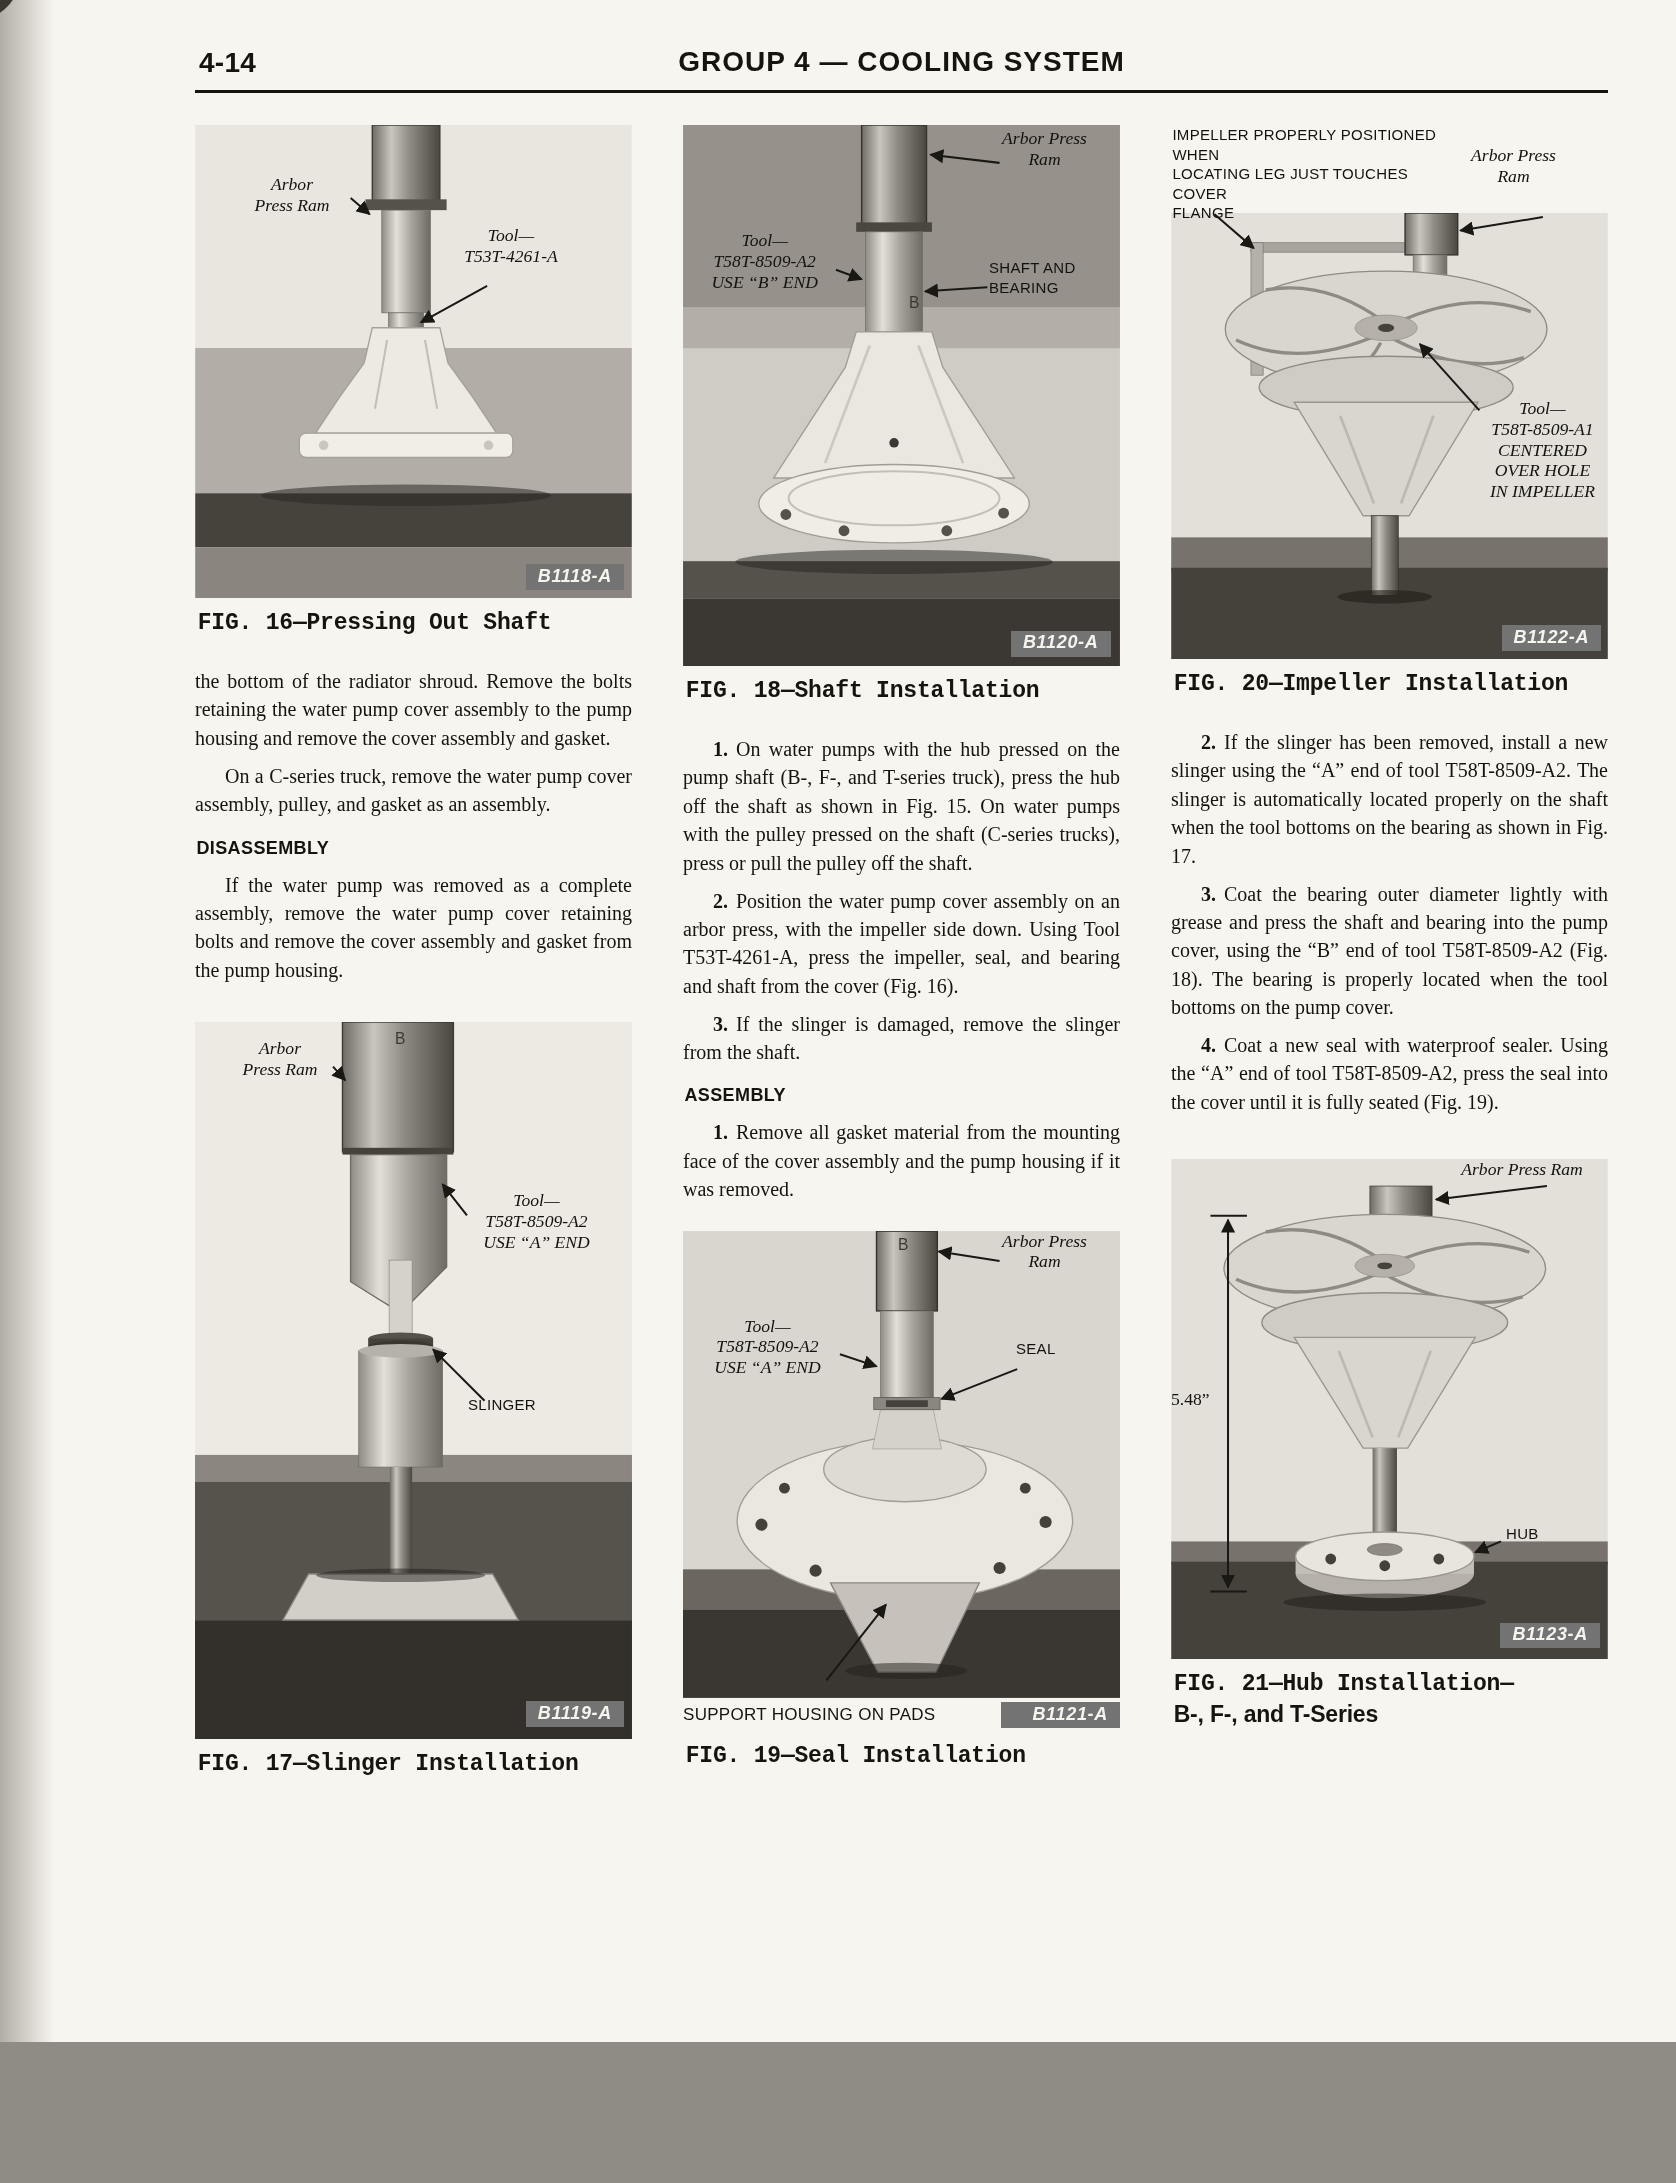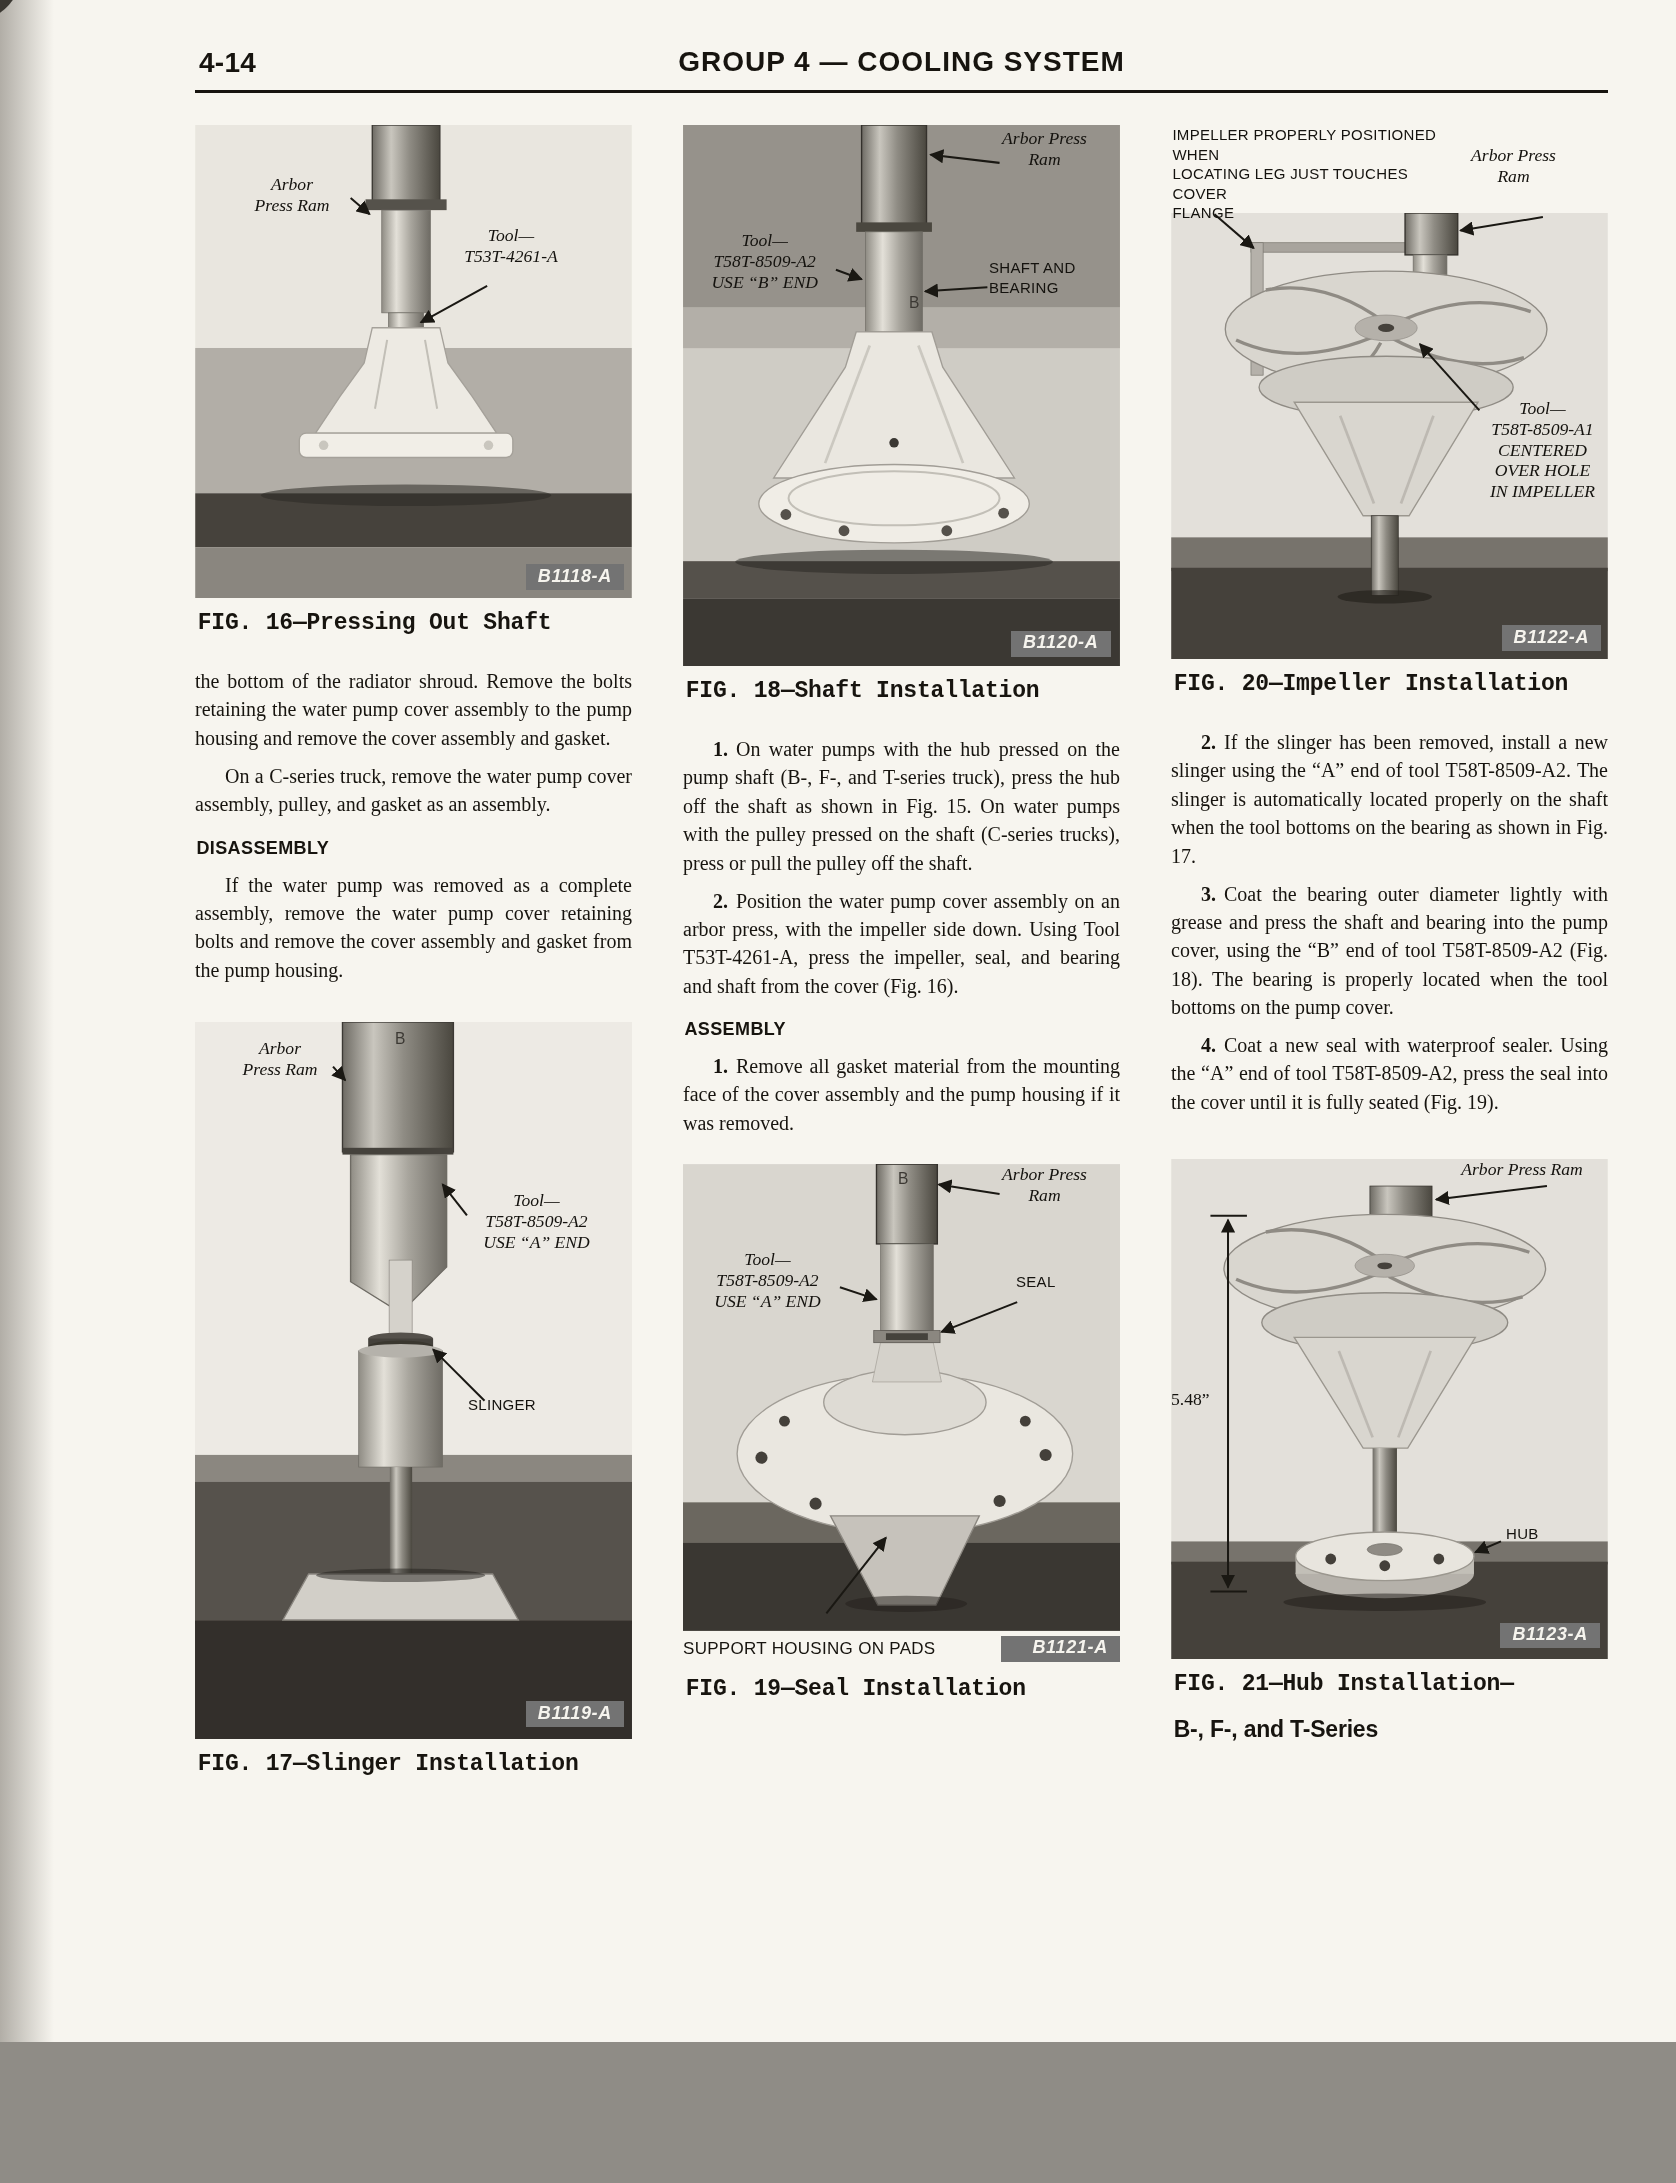--- a/index.html
+++ b/index.html
@@ -37,21 +37,21 @@
   .sechead { font-family:"Liberation Sans",sans-serif; font-weight:700; font-size:18px; letter-spacing:0.4px; margin:19px 0 12px 1.4px; }
 
   
   .fig { position:relative; width:437px; }
   .fig svg { display:block; }
   .lbl { position:absolute; font-family:"Liberation Serif",serif; font-style:italic; font-size:17.6px; line-height:1.18; white-space:pre-line; color:#14120e; z-index:3; }
   .lbl.caps { font-family:"Liberation Sans",sans-serif; font-style:normal; font-size:15px; letter-spacing:0.3px; line-height:1.3; }
   .marking { position:absolute; font-family:"Liberation Sans",sans-serif; font-size:15.6px; color:#3c3934; z-index:3; }
   .badge { position:absolute; background:#737373; color:#f6f4ee; font-family:"Liberation Sans",sans-serif; font-weight:700; font-style:italic; font-size:18px; letter-spacing:0.7px; padding:1.4px 12px 3.4px; z-index:4; }
   .figcap { font-family:Liberation Mono, monospace; font-weight:700; font-size:23px; letter-spacing:-0.2px; margin:12px 0 31px 2.7px; }
-  .figcap.tight { margin-bottom:19px; }
+  .figcap.tight { margin-bottom:4px; }
   .figcap-line2 { font-family:"Liberation Sans",sans-serif; font-weight:700; font-size:23px; letter-spacing:-0.2px; margin:0 0 31px 2.7px; }
   .figbottom { position:absolute; left:0; right:0; bottom:0; height:31px; display:flex; justify-content:space-between; align-items:center; }
   .figbottom .caps-inline { font-family:"Liberation Sans",sans-serif; font-size:17px; letter-spacing:0.3px; }
   .figbottom .badge { position:static;padding-left:31px; }
 </style>
 </head>
 <body>
 
 <div class="page">
 <div class="content">
@@ -237,20 +237,21 @@
 USE “B” END</div>
         <div class="marking" style="left:226px;top:169px">B</div>
         <div class="lbl caps" style="left:306px;top:133px;width:128px">SHAFT AND
 BEARING</div>
         <div class="badge" style="right:9.5px;bottom:9.5px">B1120-A</div>
       </figure>
       <div class="figcap">FIG. 18—Shaft Installation</div>
 
       <p class="para indent"><span class="stepnum">1.</span><span>On water pumps with the hub pressed on the pump shaft (B-, F-, and T-series truck), press the hub off the shaft as shown in Fig. 15. On water pumps with the pulley pressed on the shaft (C-series trucks), press or pull the pulley off the shaft.</span></p>
       <p class="para indent"><span class="stepnum">2.</span><span>Position the water pump cover assembly on an arbor press, with the impeller side down. Using Tool T53T-4261-A, press the impeller, seal, and bearing and shaft from the cover (Fig. 16).</span></p>
+      <p class="para indent"><span class="stepnum">3.</span><span>If the slinger is damaged, remove the slinger from the shaft.</span></p>
 
       <h3 class="sechead">ASSEMBLY</h3>
 
       <p class="para indent"><span class="stepnum">1.</span><span>Remove all gasket material from the mounting face of the cover assembly and the pump housing if it was removed.</span></p>
 
       <figure class="fig" style="height:500px;margin-top:27px">
         <svg width="437" height="467" viewBox="0 0 646 690">
           <defs>
             <linearGradient id="m19a" x1="0" y1="0" x2="1" y2="0">
                   <stop offset="0" stop-color="#6e6b64"></stop>

